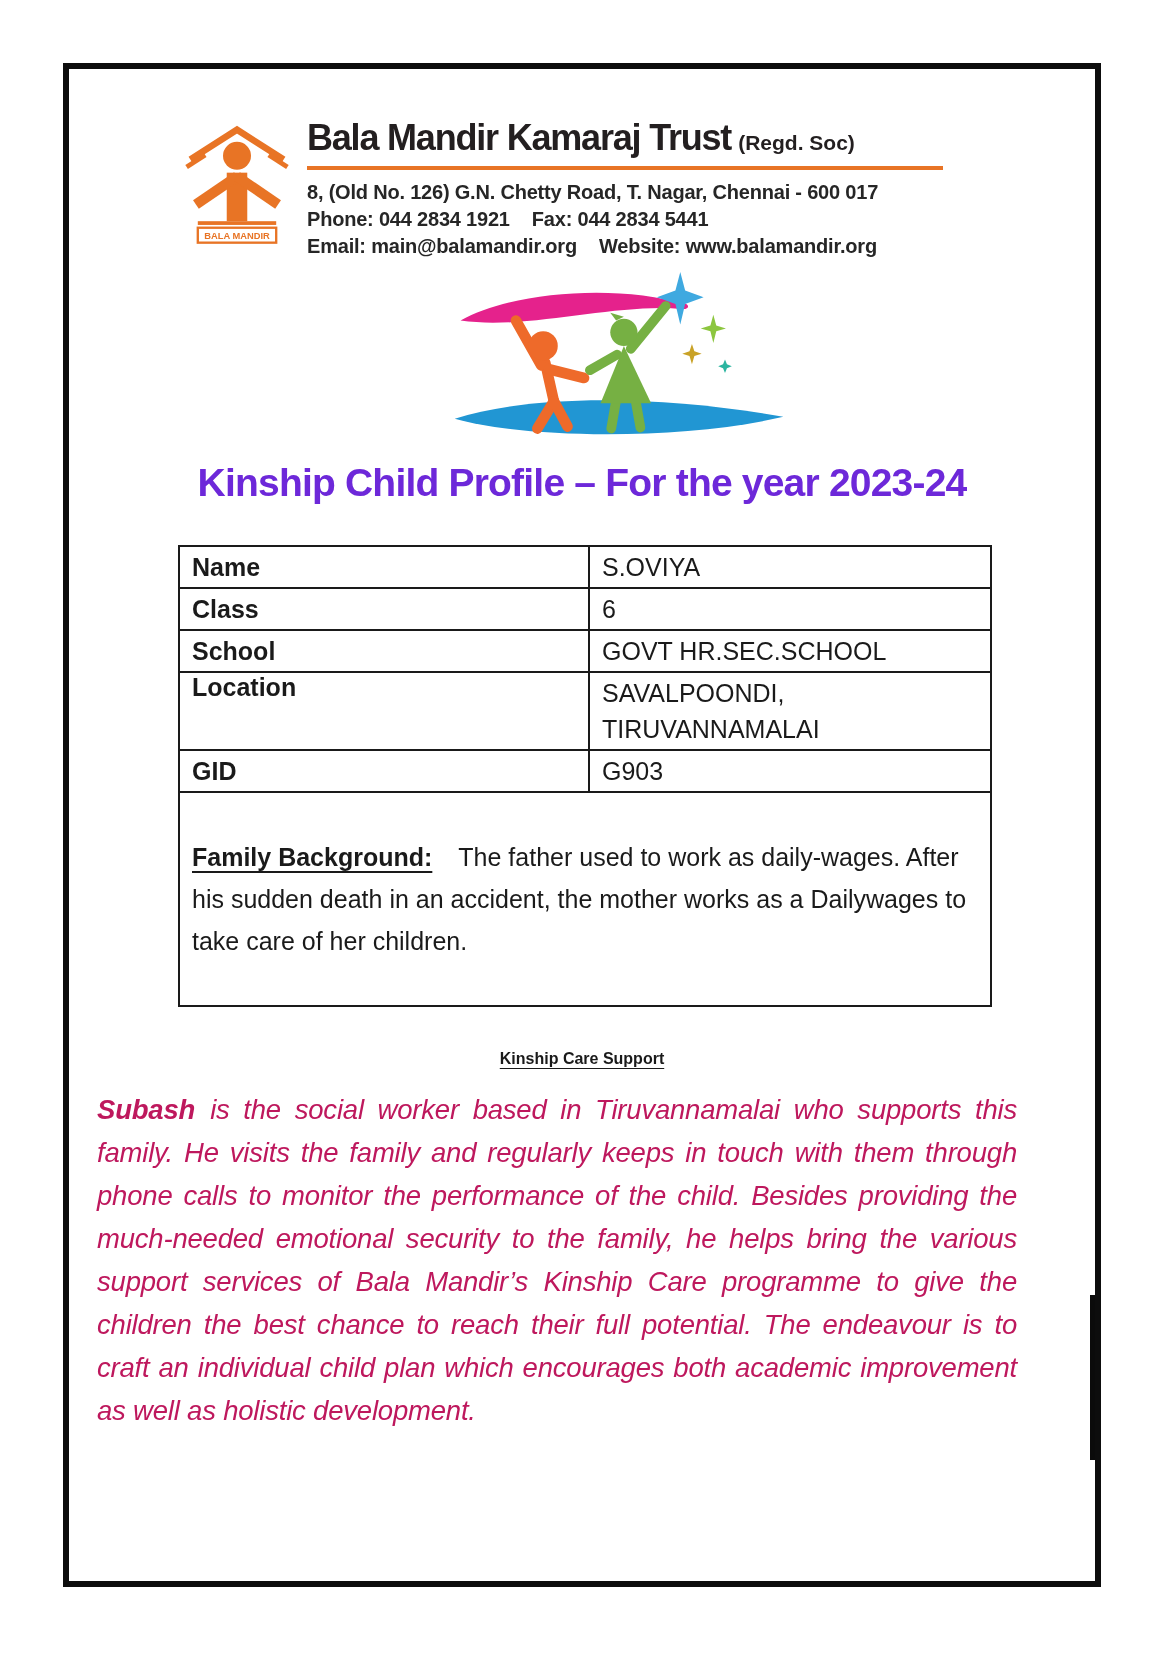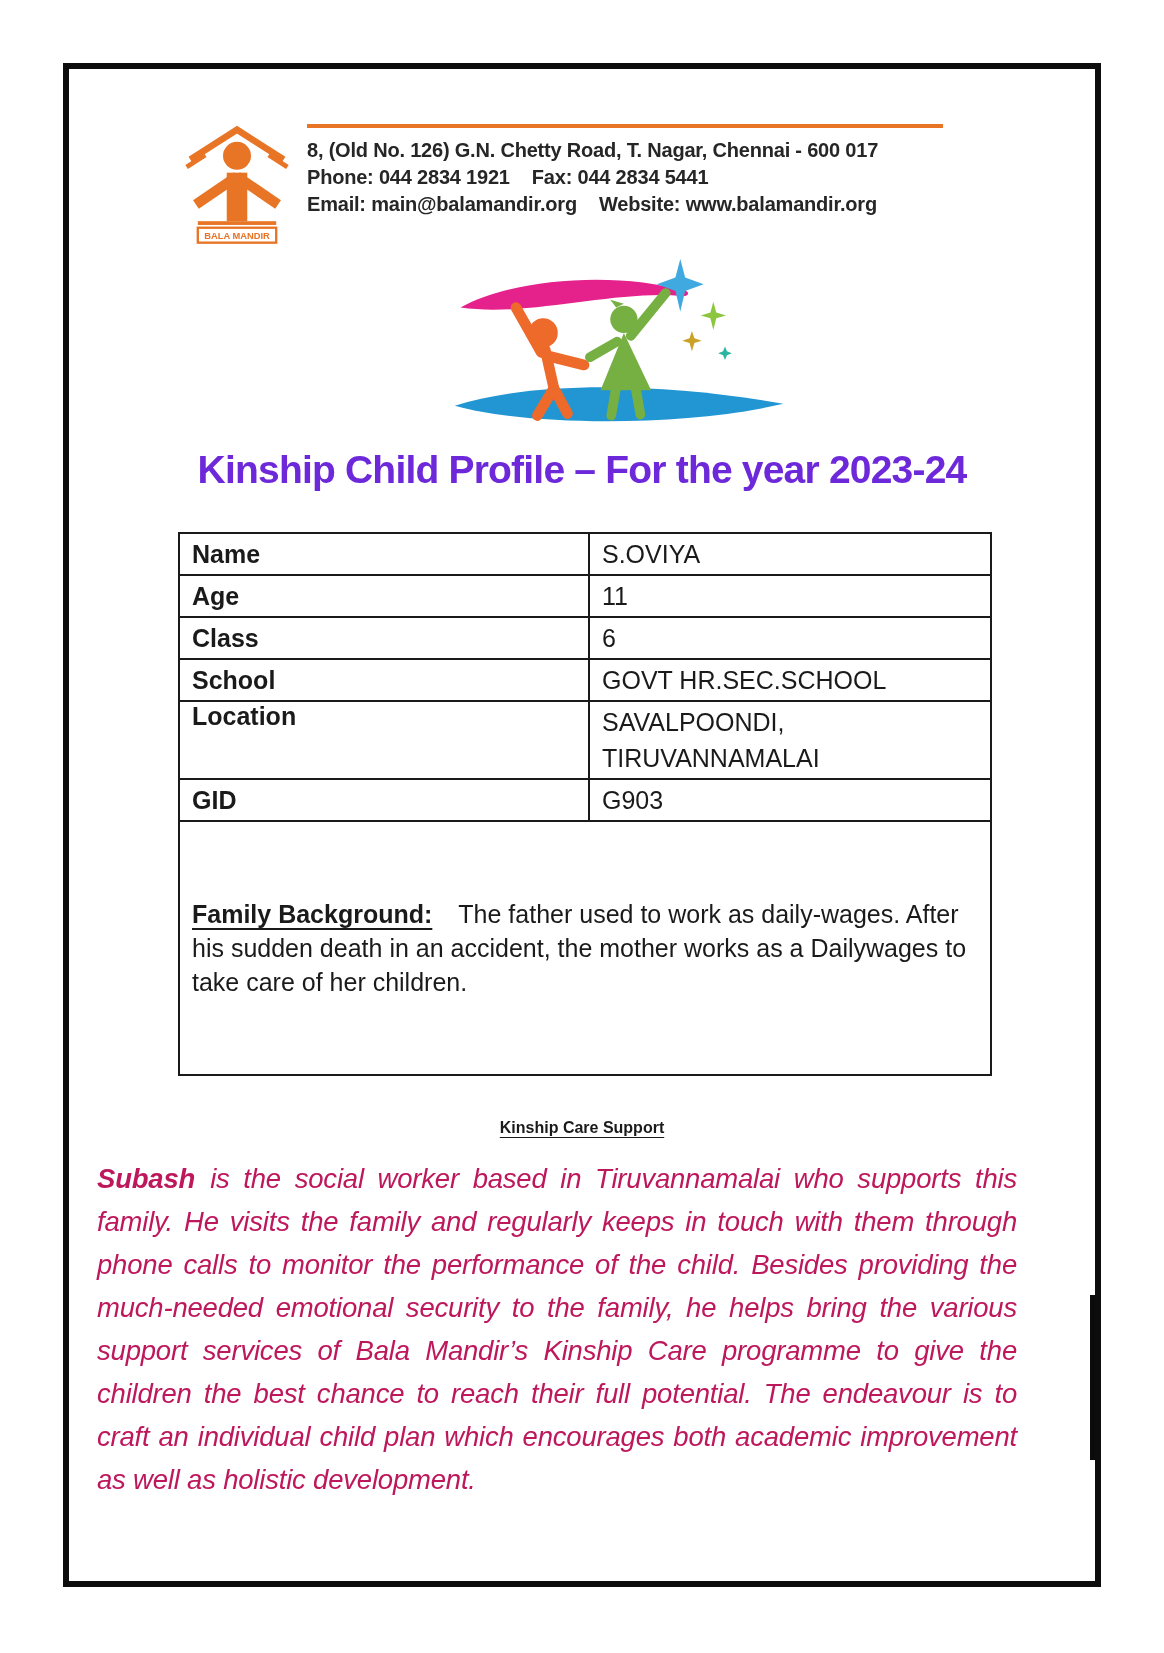--- a/index.html
+++ b/index.html
@@ -29,21 +29,21 @@
     margin-top:14px; text-align:center; font-size:39px; font-weight:700;
     color:#6d28d9; letter-spacing:-0.8px;
   }
   
   table.profile { border-collapse:collapse; margin:40px 0 0 109px; width:812px; table-layout:fixed; }
   table.profile td { border:2.5px solid #1a1a1a; font-size:25px; padding:2px 12px; vertical-align:middle; }
   td.lbl { font-weight:700; }
   td.val { white-space:pre-line; line-height:36px; }
   tr.r-s td { height:37px; }
   tr.r-loc td { height:72px; }
-  td.fb { height:254px; vertical-align:top; padding-top:8px; line-height:34px; }
+  td.fb { height:214px; vertical-align:top; padding-top:8px; line-height:42px; }
   .fb-label { font-weight:700; text-decoration:underline; text-underline-offset:5px; }
   .fb-text { margin-left:26px; }
   
   .section-heading { margin-top:43px; text-align:center; font-size:16px; font-weight:700; }
   .section-heading span { text-decoration:underline; text-underline-offset:4px; }
   
   .body-par {
     margin:20px 78px 0 28px; font-size:27.5px; font-style:italic;
     line-height:43px; text-align:justify; text-align-last:left;
     color:#be185d; letter-spacing:-0.2px;
@@ -68,20 +68,23 @@
       <rect x="49" y="58" width="22" height="52" fill="#E87425"></rect>
       <path d="M60 62 L16 92" stroke="#E87425" stroke-width="11"></path>
       <path d="M60 62 L104 92" stroke="#E87425" stroke-width="11"></path>
 
       <rect x="18" y="110" width="84" height="4" fill="#E87425"></rect>
       <rect x="18" y="117" width="84" height="16" fill="none" stroke="#E87425" stroke-width="2.5"></rect>
       <text x="60" y="129.5" text-anchor="middle" font-size="10" font-weight="bold" fill="#E87425">BALA MANDIR</text>
     </svg>
 
     <div class="header-text">
+      <div class="org-line">
+        <span class="org-name">Bala Mandir Kamaraj Trust</span><span class="org-suffix">(Regd. Soc)</span>
+      </div>
       <div class="orange-rule"></div>
       <div class="addr">8, (Old No. 126) G.N. Chetty Road, T. Nagar, Chennai - 600 017</div>
       <div class="addr">
         <span>Phone: 044 2834 1921</span><span class="gap"></span><span>Fax: 044 2834 5441</span>
       </div>
       <div class="addr">
         <span>Email: main@balamandir.org</span><span class="gap"></span><span>Website: www.balamandir.org</span>
       </div>
     </div>
   </div>
@@ -123,24 +126,20 @@
     <colgroup>
         <col style="width:410px">
         <col style="width:402px">
       </colgroup>
     <tbody>
       <tr class="r-s">
         <td class="lbl">Name</td>
         <td class="val">S.OVIYA</td>
       </tr>
       <tr class="r-s">
-        <td class="lbl">Age</td>
-        <td class="val">11</td>
-      </tr>
-      <tr class="r-s">
         <td class="lbl">Class</td>
         <td class="val">6</td>
       </tr>
       <tr class="r-s">
         <td class="lbl">School</td>
         <td class="val">GOVT HR.SEC.SCHOOL</td>
       </tr>
       <tr class="r-loc">
         <td class="lbl" style="vertical-align:top; padding-top:0;">Location</td>
         <td class="val" style="vertical-align:top; ">SAVALPOONDI,

